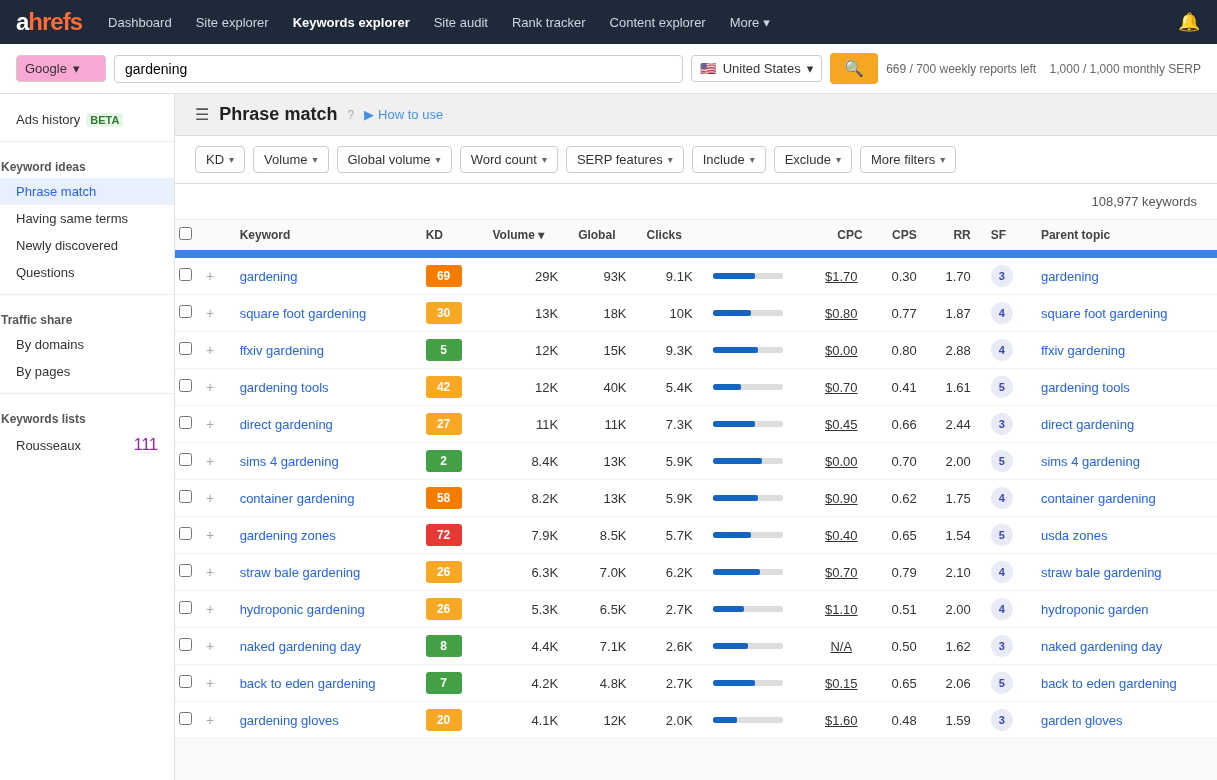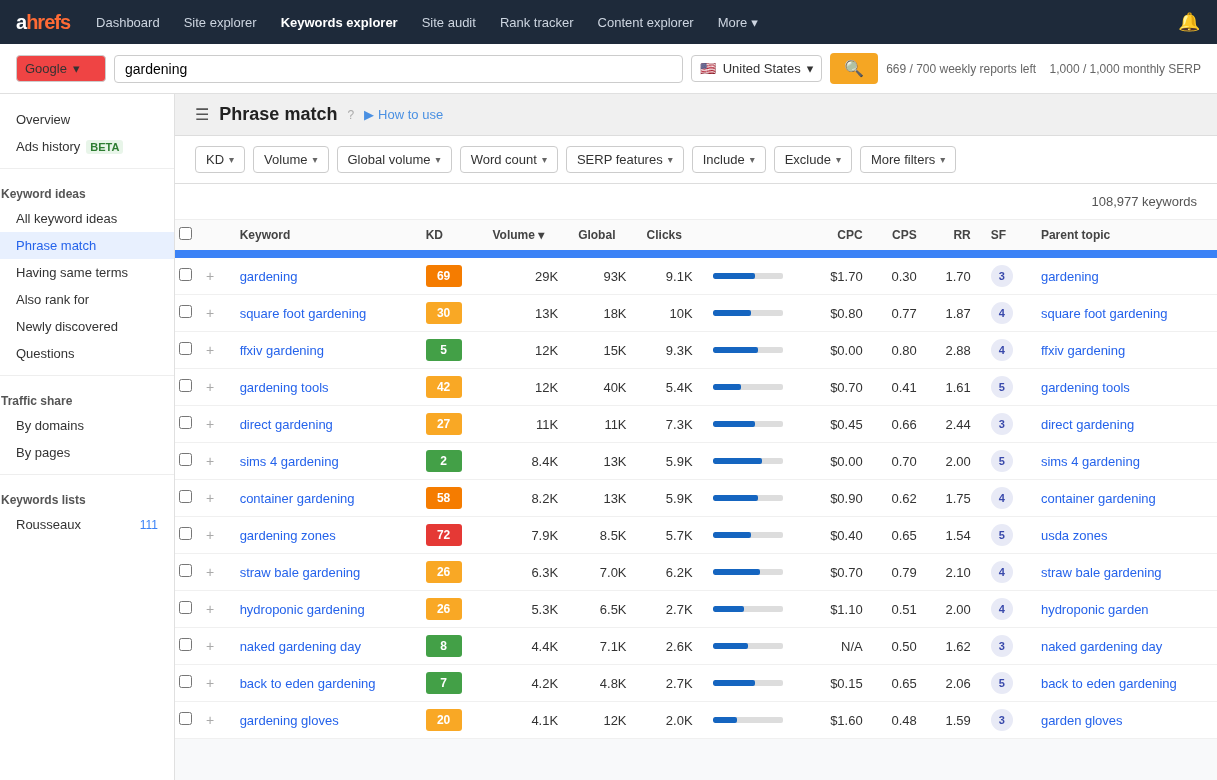--- a/index.html
+++ b/index.html
@@ -10,21 +10,21 @@
       background: #1e2a3a;
       display: flex;
       align-items: center;
       padding: 0 16px;
       height: 44px;
       gap: 4px;
     }
     .nav-logo {
       color: #ff6b35;
       font-weight: 900;
-      font-size: 20px;
+      font-size: 24px;
       margin-right: 12px;
       letter-spacing: -1px;
     }
     .nav-logo span { color: #fff; }
     .nav-item {
       color: #cdd5e0;
       padding: 6px 10px;
       cursor: pointer;
       font-size: 13px;
       border-radius: 3px;
@@ -42,21 +42,21 @@
       align-items: center;
       gap: 8px;
       border-bottom: 1px solid #e0e0e0;
       height: 50px;
     }
     .search-engine-select {
       border: 1px solid #ccc;
       border-radius: 4px;
       padding: 5px 8px;
       font-size: 13px;
-      background: #ef4444;
+      background: #f9a8d4;
       cursor: pointer;
       display: flex;
       align-items: center;
       gap: 6px;
       min-width: 90px;
     }
     .search-input {
       flex: 1;
       border: 1px solid #ccc;
       border-radius: 4px;
@@ -124,22 +124,22 @@
     .beta-badge {
       background: #e8f5e9;
       color: #2e7d32;
       font-size: 11px;
       padding: 1px 4px;
       border-radius: 3px;
       font-weight: 600;
     }
     .sidebar-count {
       margin-left: auto;
-      color: #3b82f6;
-      font-size: 12px;
+      color: #a21caf;
+      font-size: 16px;
     }
 
     
     .main-content {
       flex: 1;
       overflow-y: auto;
       background: #f8f9fa;
     }
 
     
@@ -264,21 +264,21 @@
     }
     .serp-bar-fill {
       height: 100%;
       background: #1565c0;
       border-radius: 2px;
     }
 
     .parent-topic-link { color: #2563eb; cursor: pointer; }
 
     .num-col { text-align: right; }
-    .money-col { text-align: right; }
+    .money-col { text-align: center; text-decoration: underline; }
 
     .question-mark-icon { color: #aaa; font-size: 12px; cursor: pointer; }
   </style>
 </head>
 <body>
 
 <nav class="top-nav">
   <div class="nav-logo">
     <span>a</span>hrefs
   </div>
@@ -312,39 +312,30 @@
     <span>669 / 700 weekly reports left</span>
     &nbsp;&nbsp;
     <span>1,000 / 1,000 monthly SERP</span>
   </div>
 </div>
 
 <div class="layout">
 
   <aside class="sidebar">
     <div class="sidebar-item">
-      <span>Overview</span>
-    </div>
-    <div class="sidebar-item">
       <span>Ads history</span>
       <span class="beta-badge">BETA</span>
     </div>
     <div class="sidebar-divider"></div>
     <div class="sidebar-section-title">Keyword ideas</div>
-    <div class="sidebar-item">
-      <span>All keyword ideas</span>
-    </div>
     <div class="sidebar-item active">
       <span>Phrase match</span>
     </div>
     <div class="sidebar-item">
       <span>Having same terms</span>
-    </div>
-    <div class="sidebar-item">
-      <span>Also rank for</span>
     </div>
     <div class="sidebar-item">
       <span>Newly discovered</span>
     </div>
     <div class="sidebar-item">
       <span>Questions</span>
     </div>
     <div class="sidebar-divider"></div>
     <div class="sidebar-section-title">Traffic share</div>
     <div class="sidebar-item">

